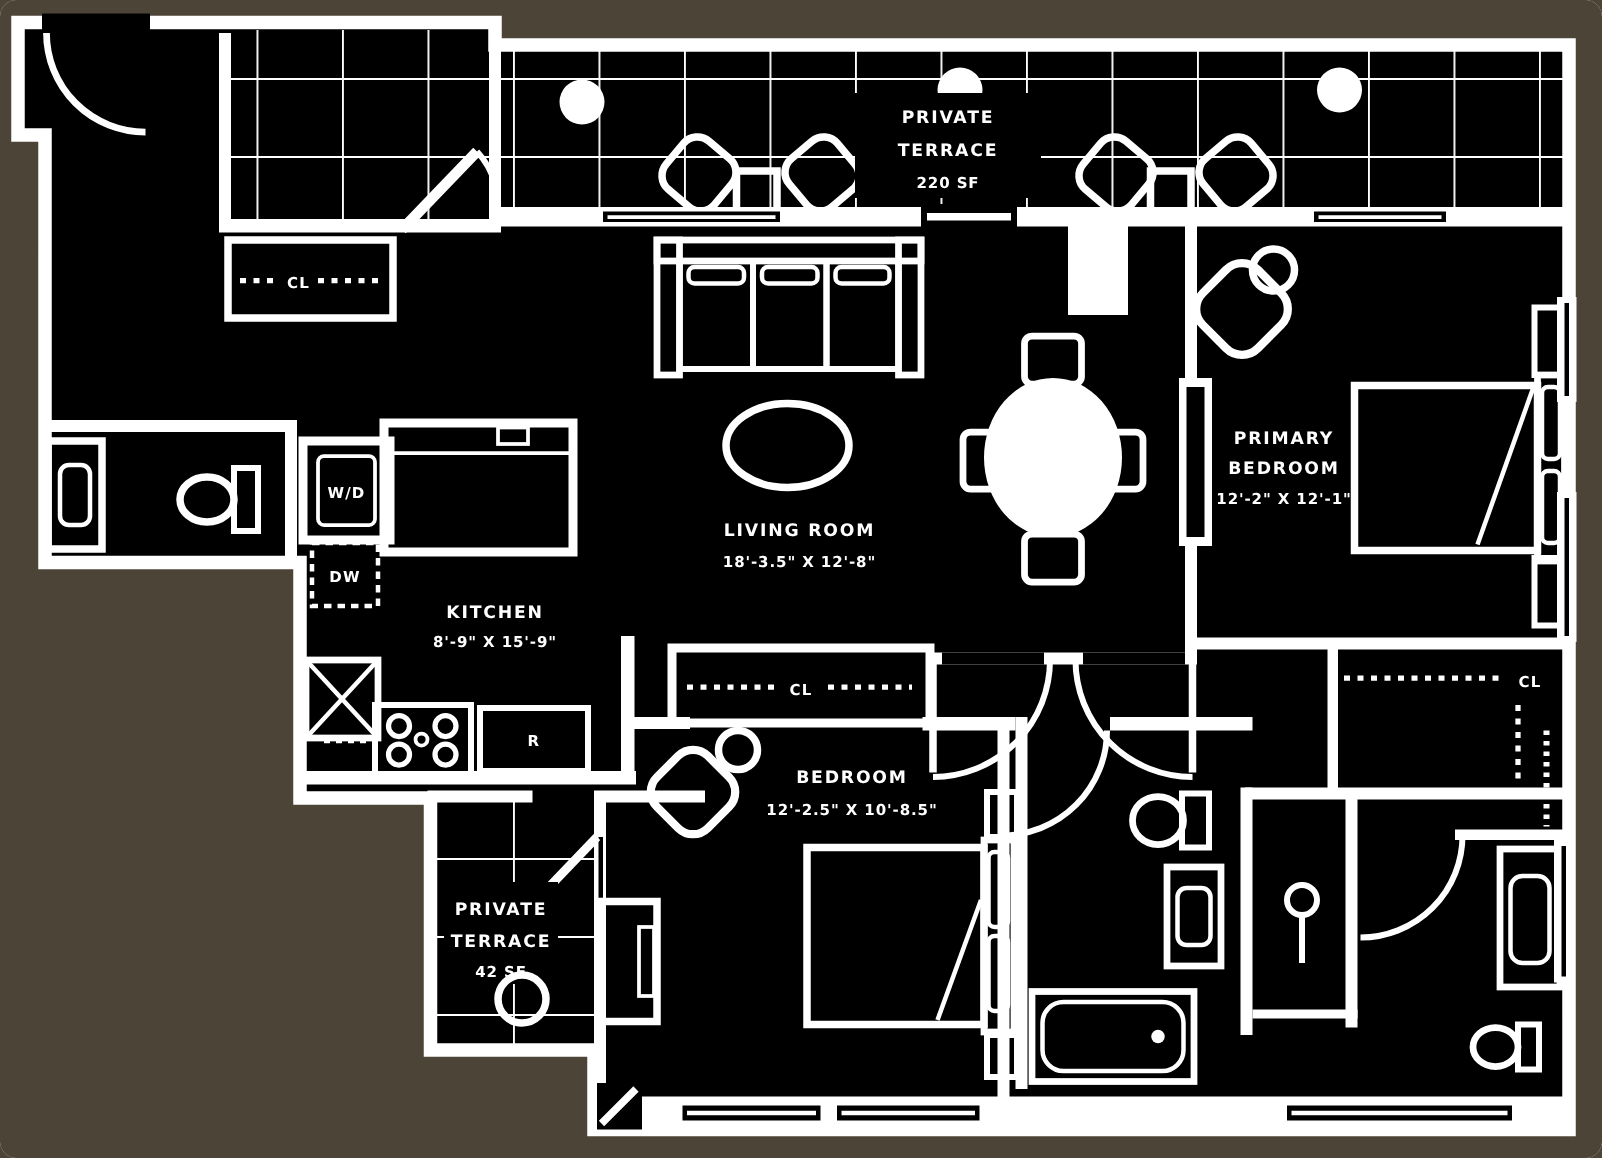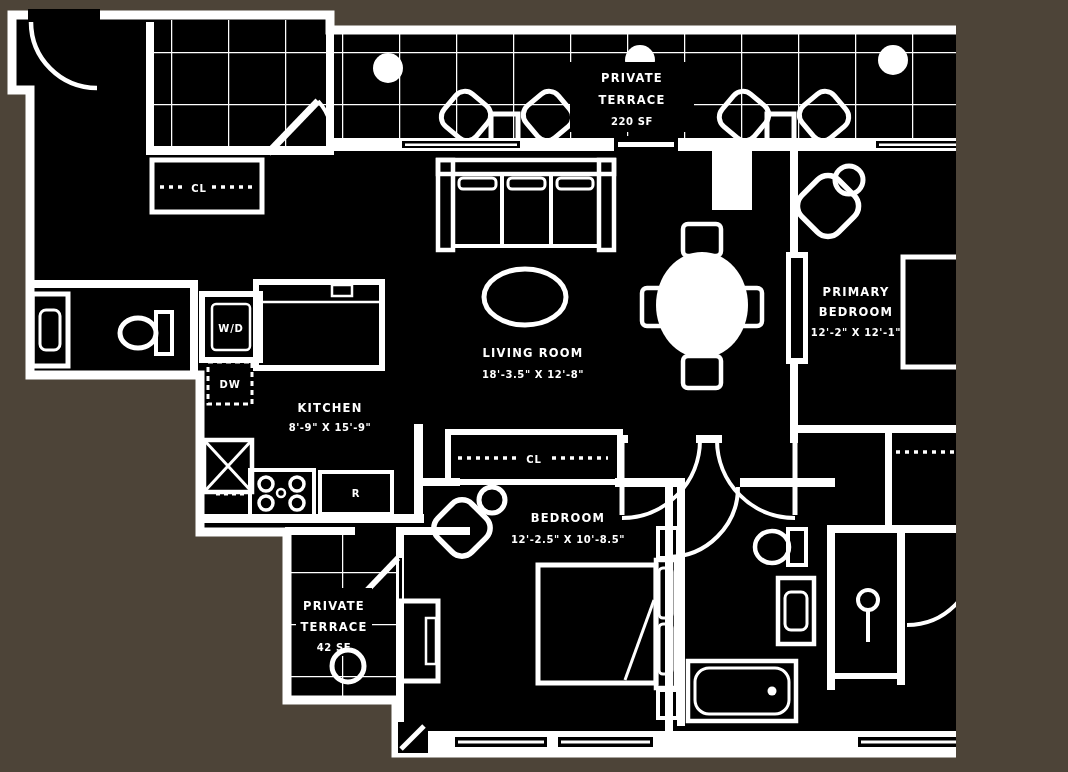--- a/index.html
+++ b/index.html
@@ -1,17 +1,17 @@
 <!DOCTYPE html>
 <html><head>
 <meta charset="utf-8">
 <style>
   html,body{margin:0;padding:0;background:#4d4438;}
-  .stage{position:relative;width:956px;height:772px;overflow:hidden;background:#e5e5e5;
-         font-family:"DejaVu Sans", sans-serif;}
+  .stage{position:relative;width:1068px;height:772px;overflow:hidden;background:#e5e5e5;
+         font-family:"DejaVu Sans", sans-serif;border-radius:11px;}
   svg{display:block}
   text{fill:#ffffff;font-family:"DejaVu Sans", sans-serif;font-weight:bold;}
   .room-name{font-size:11.5px;letter-spacing:1.2px;}
   .room-dim{font-size:10px;letter-spacing:0.6px;font-weight:bold;}
   .tag{font-size:10px;letter-spacing:0.8px;}
 </style>
 </head>
 <body>
 
 <div class="stage">

